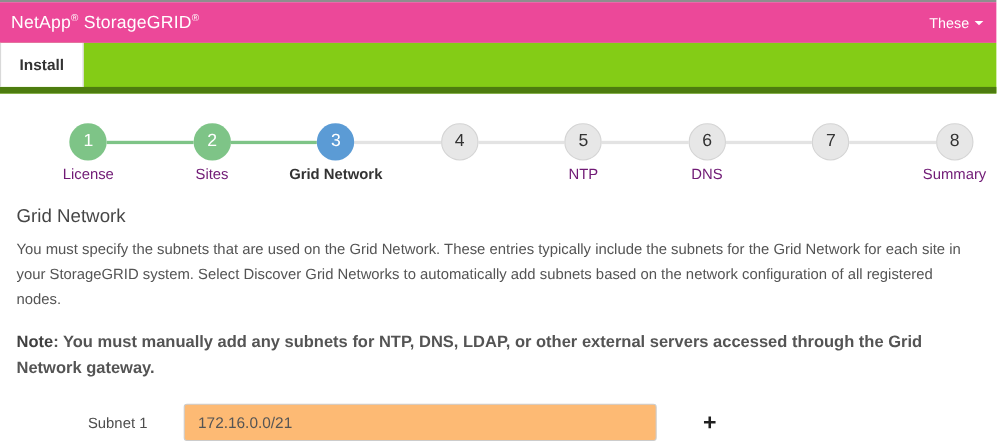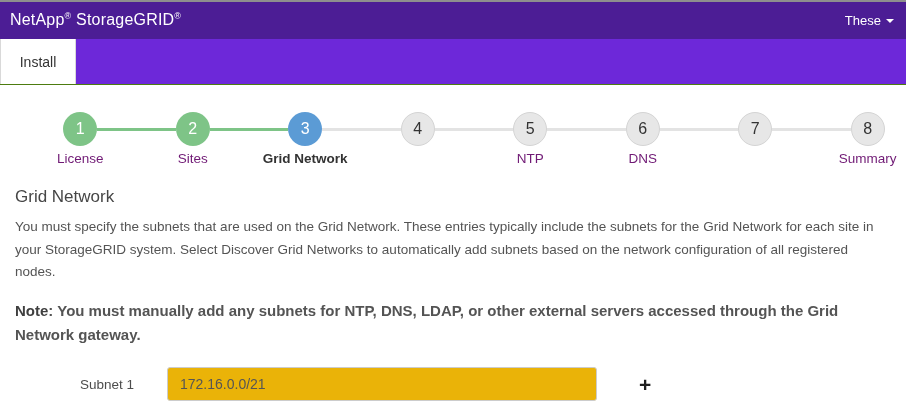--- a/index.html
+++ b/index.html
@@ -8,21 +8,21 @@
     font-family: "Liberation Sans", "DejaVu Sans", sans-serif;
     background: #ffffff;
     color: #515151;
   }
   
   .top-strip { height: 2px; background: #8e8e8e; }
 
   
   .app-header {
     height: 37px;
-    background: #4c1d95;
+    background: #ec4899;
     display: flex;
     align-items: center;
     justify-content: space-between;
     padding: 0 12px 0 10px;
     color: #ffffff;
   }
   .brand { font-size: 16px; letter-spacing: 0.2px; }
   .brand sup { font-size: 9px; }
   .help-menu {
     font-size: 13px;
@@ -35,23 +35,24 @@
     width: 0; height: 0;
     border-left: 4px solid transparent;
     border-right: 4px solid transparent;
     border-top: 4px solid #ffffff;
     display: inline-block;
   }
 
   
   .tab-bar {
     height: 46px;
-    background: #6d28d9;
-    border-bottom: 1px solid #4d7c0f;
-    display: flex;
+    background: #84cc16;
+    border-bottom: 6px solid #4d7c0f;
+    display: flex;
+    font-weight: bold;
   }
   .tab {
     width: 76px;
     height: 100%;
     background: #ffffff;
     border-left: 1px solid #d9d9d9;
     border-right: 1px solid #d9d9d9;
     display: flex;
     align-items: center;
     justify-content: center;
@@ -135,21 +136,21 @@
   .subnet-input {
     width: 430px;
     height: 34px;
     border: 1px solid #cccccc;
     border-radius: 3px;
     padding: 6px 12px;
     font-size: 14px;
     color: #555555;
     font-family: "Liberation Sans", "DejaVu Sans", sans-serif;
     outline: none;
-    background: #eab308;
+    background: #fdba74;
   }
   .add-subnet {
     margin-left: 28px;
     font-size: 21px;
     font-weight: bold;
     color: #1f1f1f;
     line-height: 1;
     cursor: pointer;
     background: none;
     border: none;

